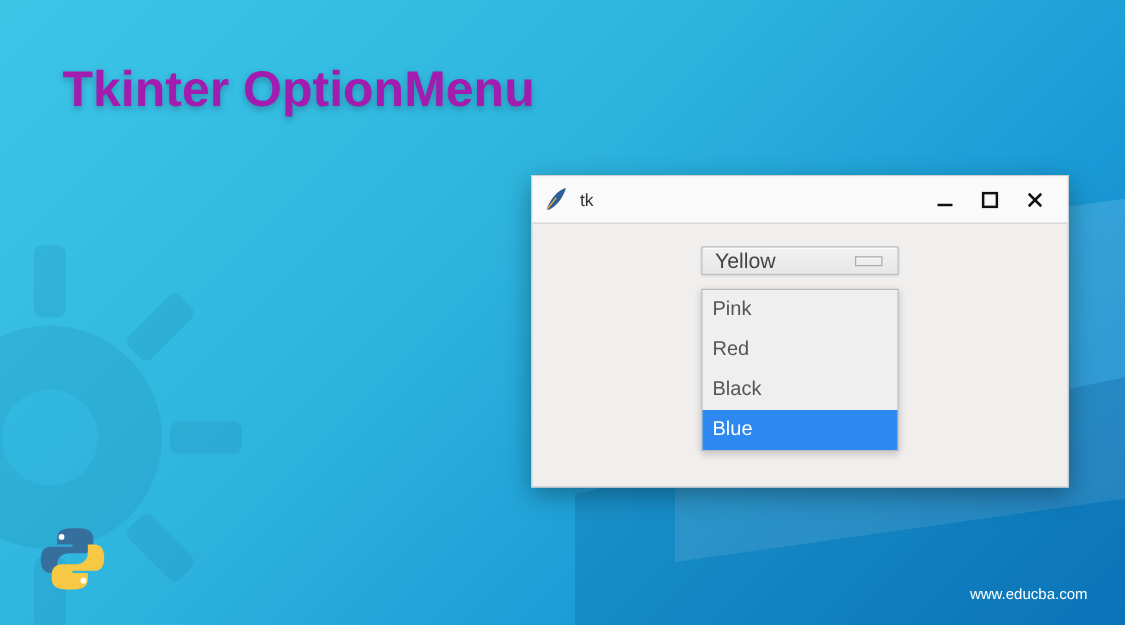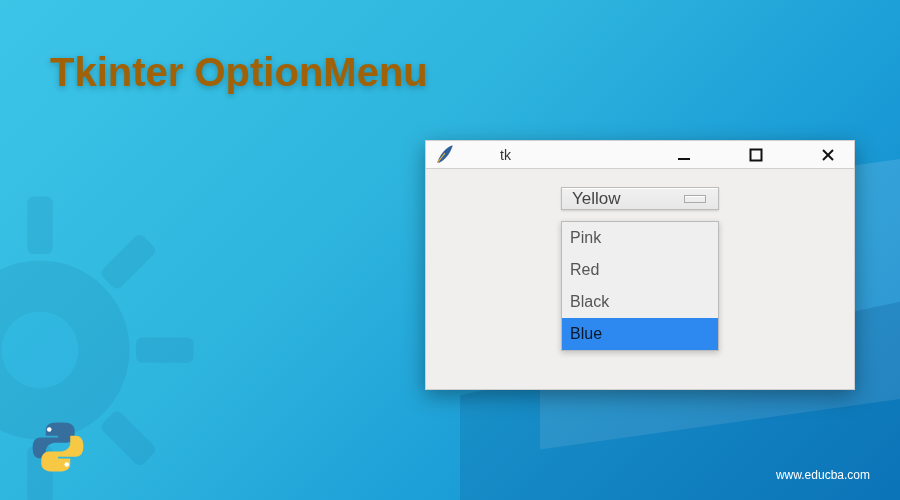--- a/index.html
+++ b/index.html
@@ -32,21 +32,21 @@
     position: absolute;
     left: -120px; top: 190px;
     width: 320px; height: 320px;
     opacity: 0.08;
     pointer-events: none;
   }
   .gear svg { width: 100%; height: 100%; }
   .title {
     position: absolute;
     top: 50px; left: 50px;
-    color: #a16207;
+    color: #a21caf;
     font-size: 40px;
     font-weight: 700;
     text-shadow: 0 2px 6px rgba(0,0,0,0.25);
   }
   .watermark {
     position: absolute;
     bottom: 18px; right: 30px;
     color: #fff;
     font-size: 12px;
     font-weight: 400;
@@ -59,27 +59,26 @@
   
   .tk-window {
     position: absolute;
     top: 140px; left: 425px;
     width: 430px; height: 250px;
     background: #f0efee;
     box-shadow: 0 6px 20px rgba(0,0,0,0.35);
     border: 1px solid #cfcfcf;
   }
   .tk-titlebar {
-    height: 28px;
+    height: 38px;
     background: #fafafa;
     border-bottom: 1px solid #d0d0d0;
     display: flex;
     align-items: center;
     padding: 0 8px;
-    gap: 36px;
   }
   .tk-feather {
     width: 22px; height: 22px;
     margin-right: 6px;
   }
   .tk-title {
     font-size: 14px;
     color: #333;
     font-weight: 400;
     flex: 0 0 auto;
@@ -129,21 +128,21 @@
   }
   .dropdown-item {
     height: 24px;
     padding: 16px 8px;
     display: flex; align-items: center;
     font-size: 16px;
     color: #555;
   }
   .dropdown-item.highlight {
     background: #2d89ef;
-    color: #0f172a;
+    color: #ffffff;
   }
 </style>
 </head>
 <body>
 
 <div class="bgshape1"></div>
 <div class="bgshape2"></div>
 
 <div class="gear">
   <svg viewBox="0 0 100 100">

